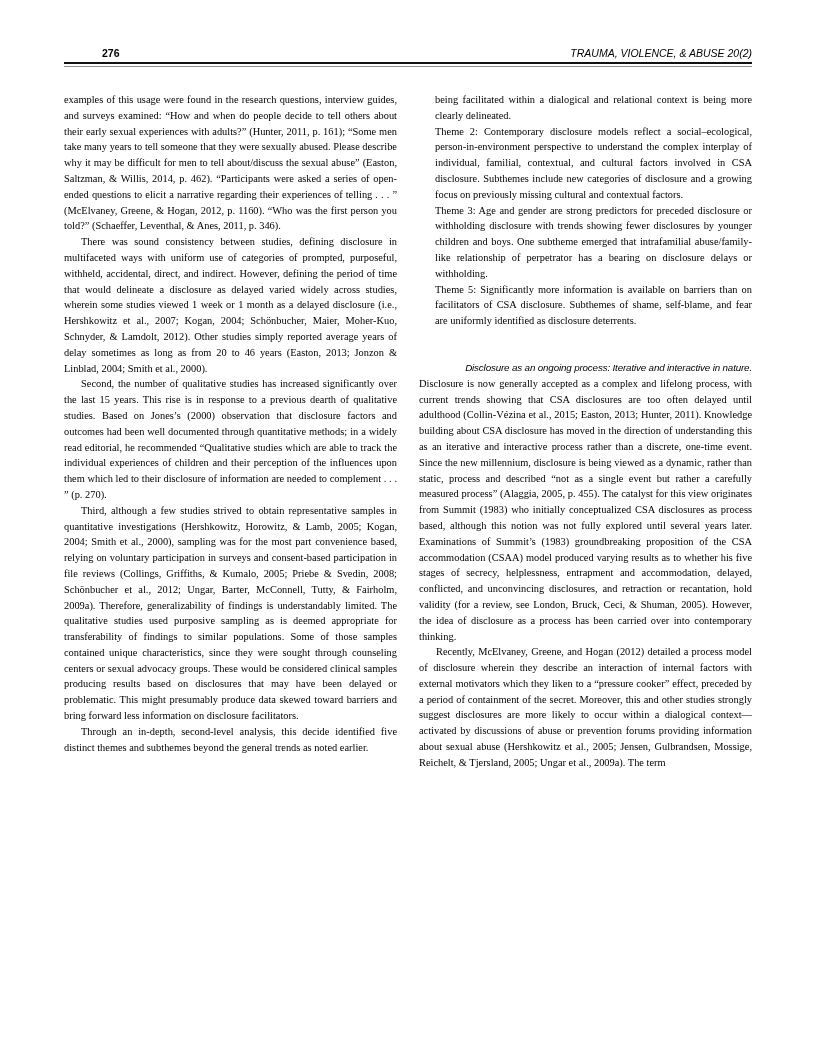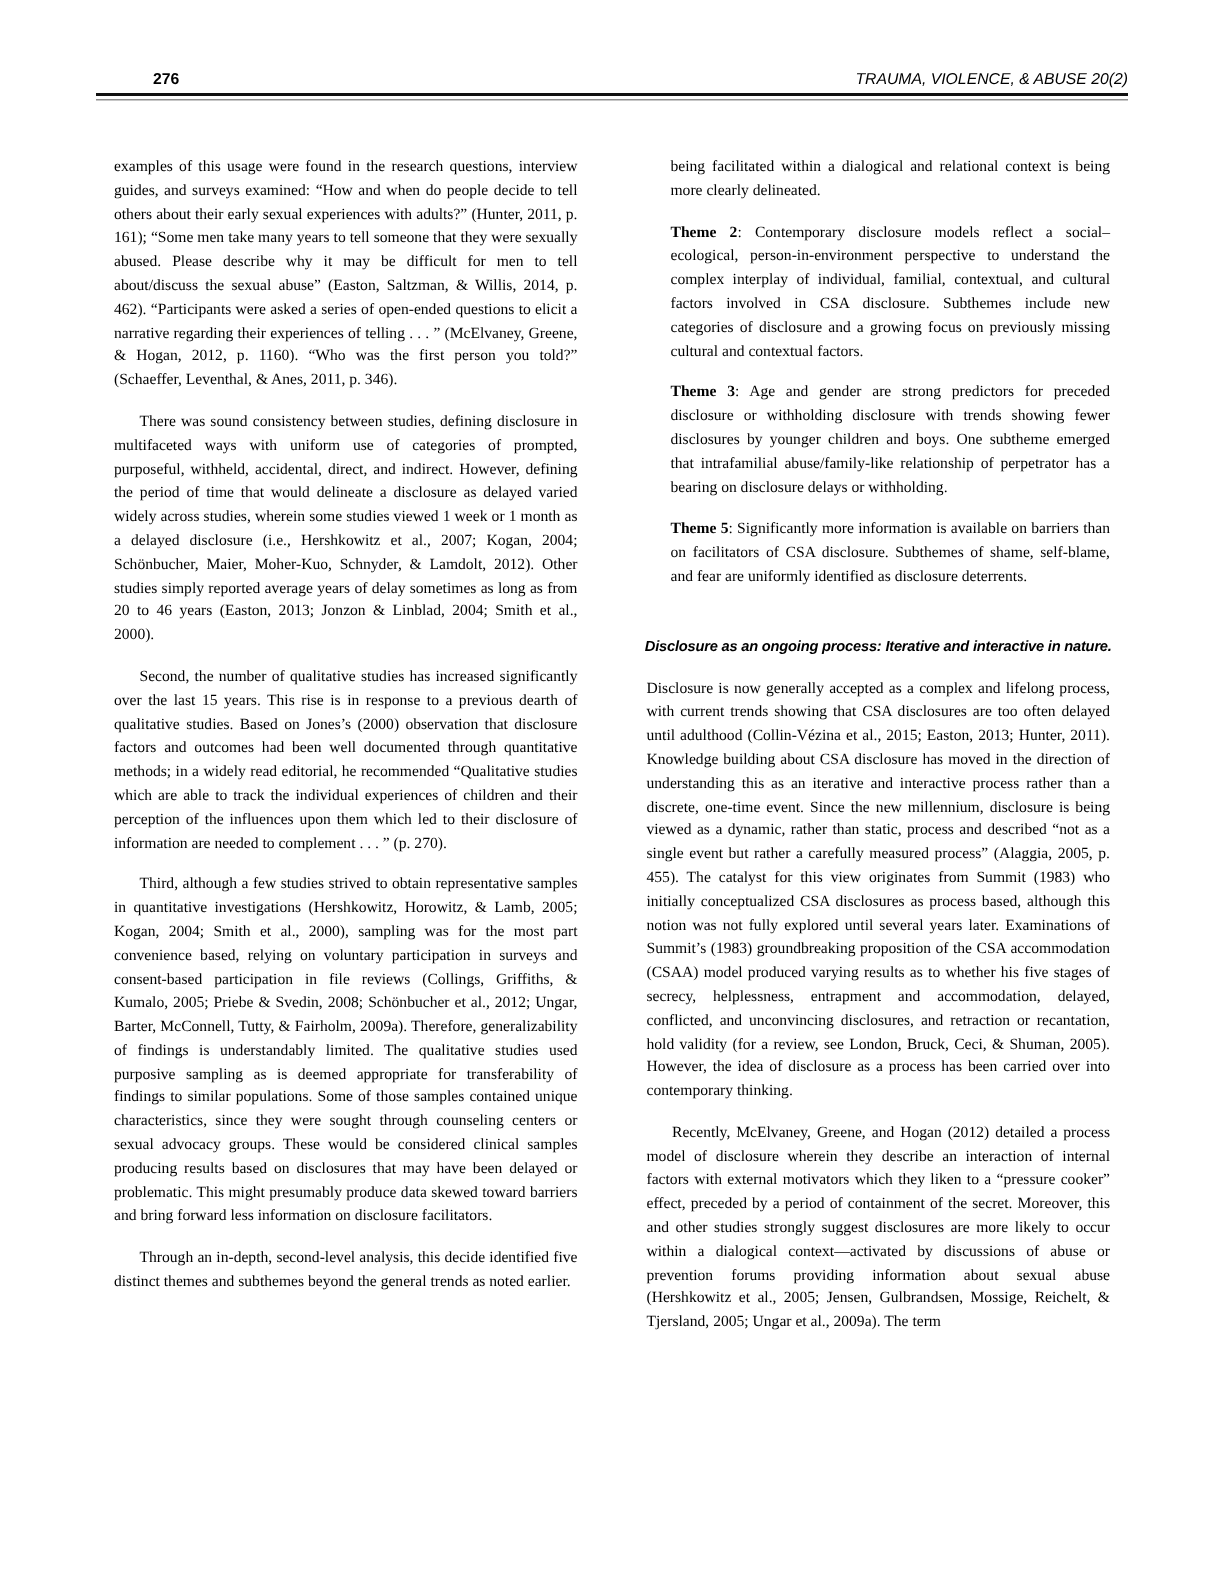--- a/index.html
+++ b/index.html
@@ -36,35 +36,35 @@
     margin-top: 25px;
   }
   .col {
     width: 333px;
     font-size: 10.4px;
     line-height: 15.8px;
     text-align: justify;
     hyphens: auto;
     -webkit-hyphens: auto;
   }
-  .col p { margin: 12px; }
+  .col p { margin: 0; }
   p.indent { text-indent: 17px; }
   .theme-block { margin-left: 16px; }
   .theme-block.gap-above { margin-top: 15px; }
-  .theme-label { font-weight: bold; }
+  .theme-label { font-weight: normal; }
   .runin-heading {
     font-family: "Liberation Sans", sans-serif;
     font-style: italic;
-    font-weight: bold;
+    font-weight: normal;
     font-size: 9.8px;
     letter-spacing: -0.15px;
     line-height: 15.8px;
     margin: 31px 0 0 0;
     white-space: nowrap;
-    text-align: center;
+    text-align: right;
   }
 </style>
 </head>
 <body>
 
 <div class="page">
 
   <div class="running-head">
     <span class="page-number">276</span>
     <span class="journal-title">TRAUMA, VIOLENCE, &amp; ABUSE 20(2)</span>

